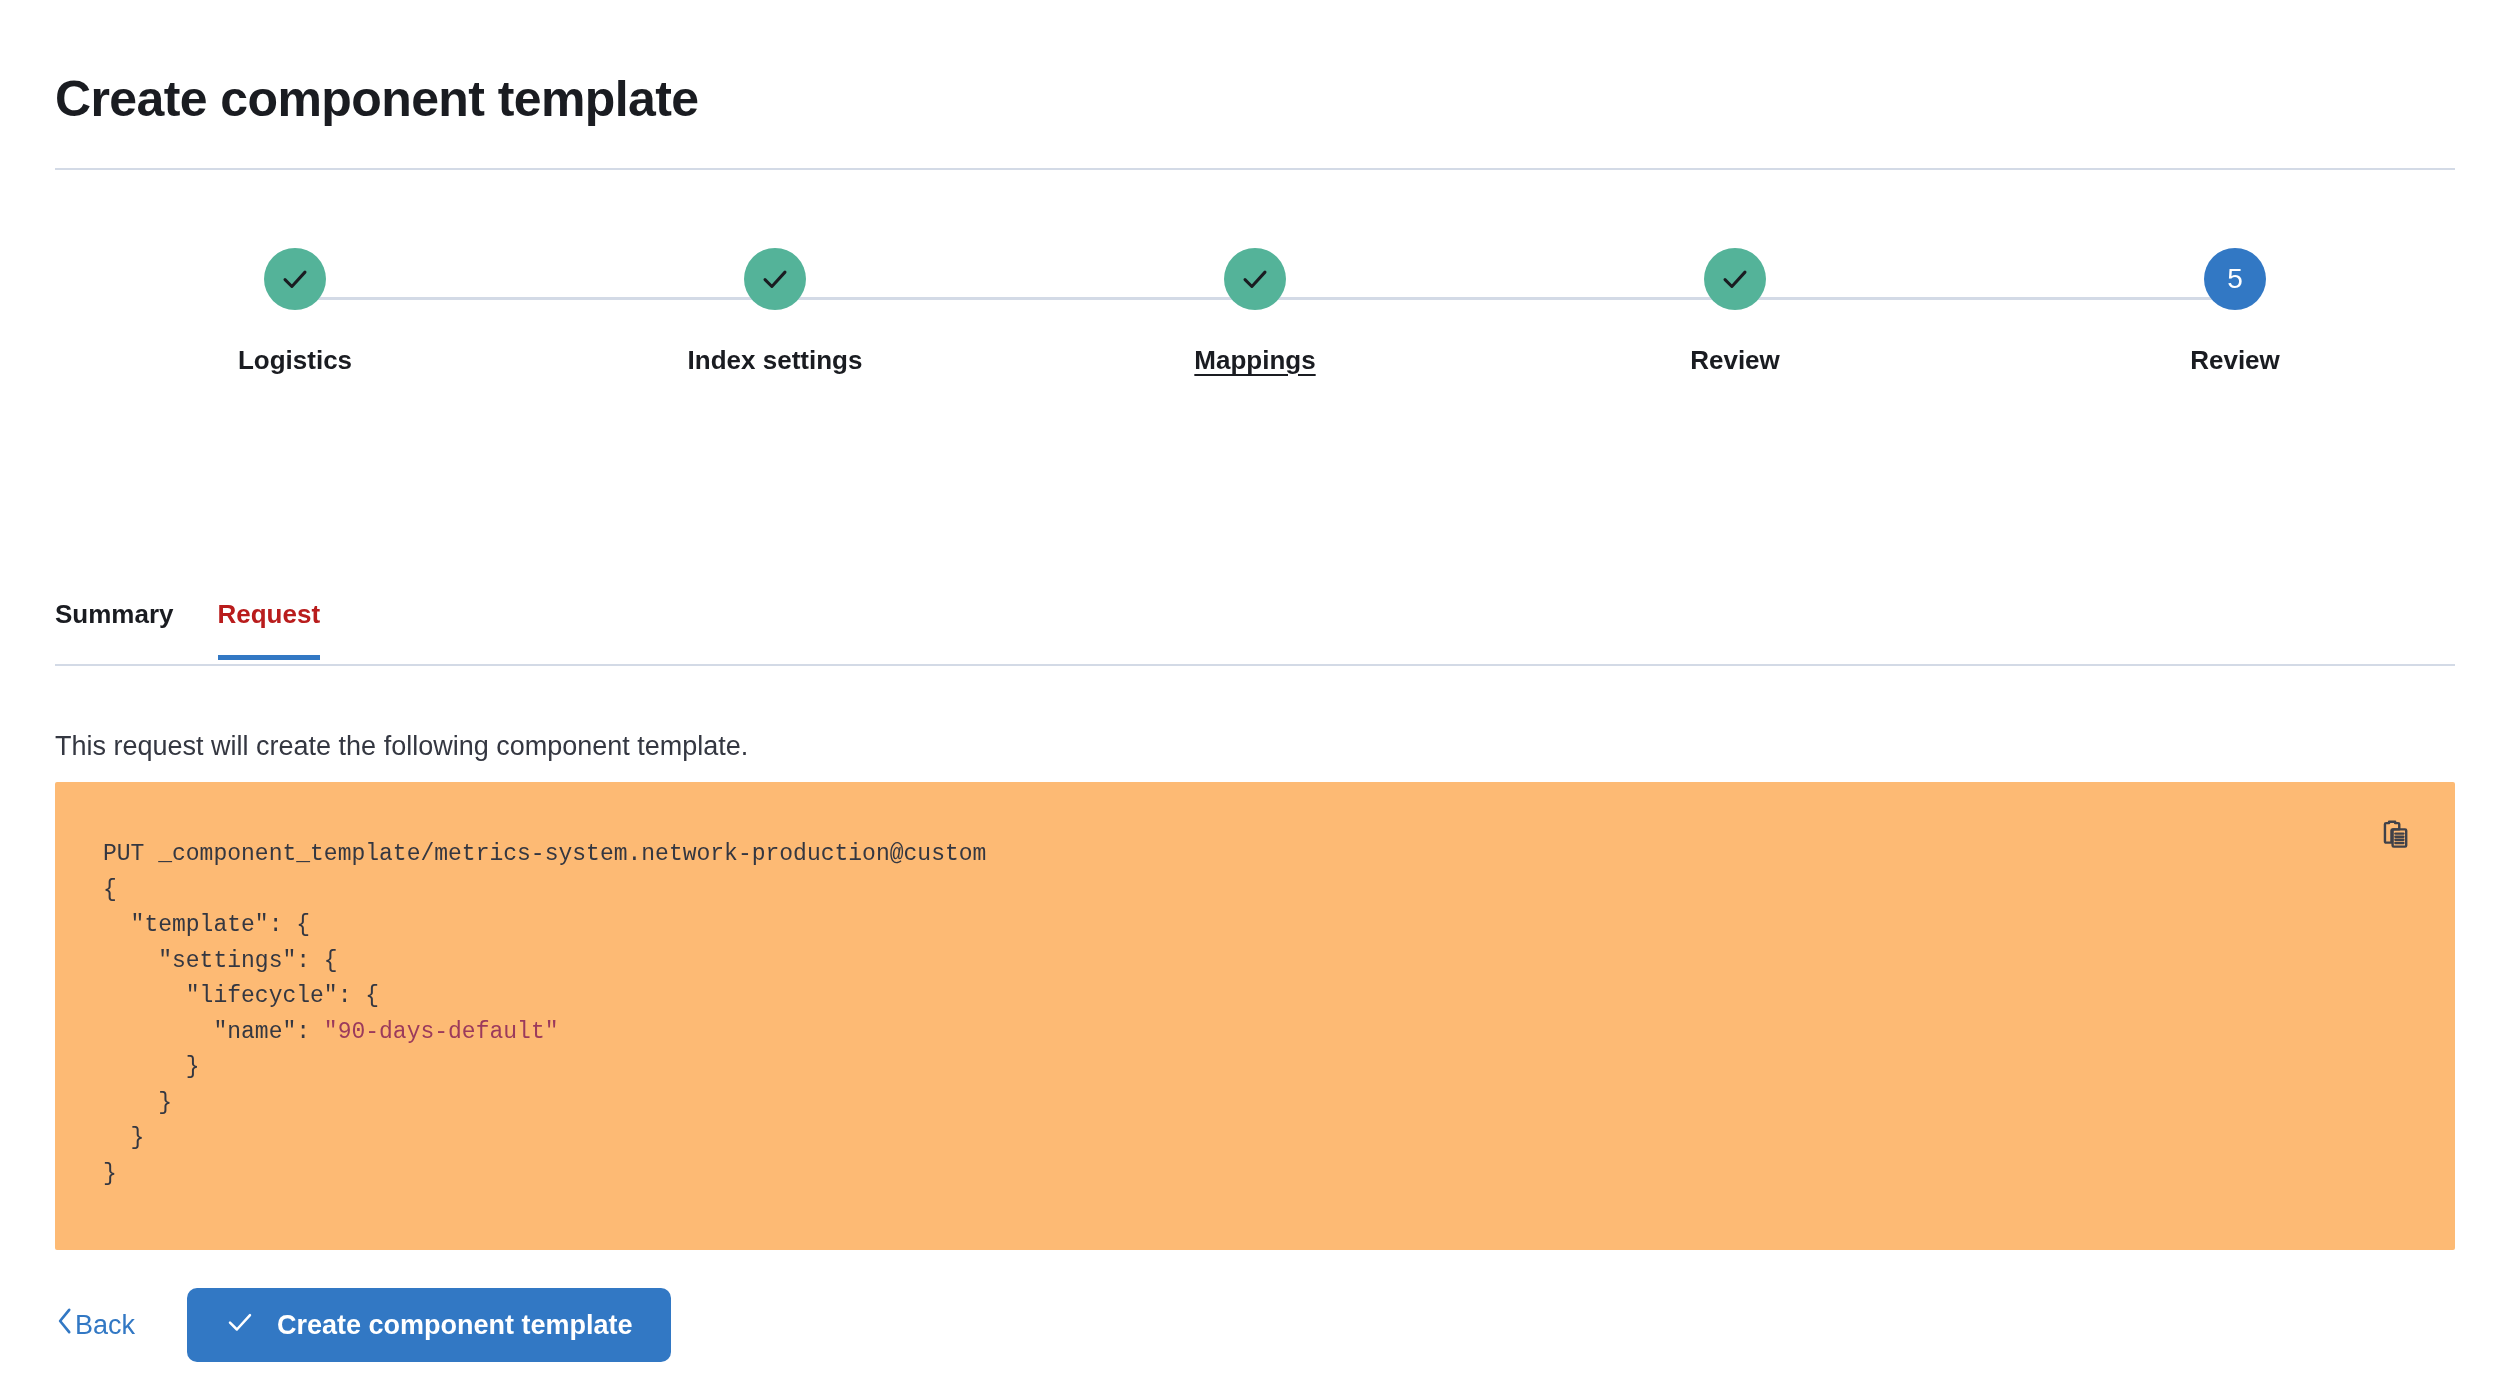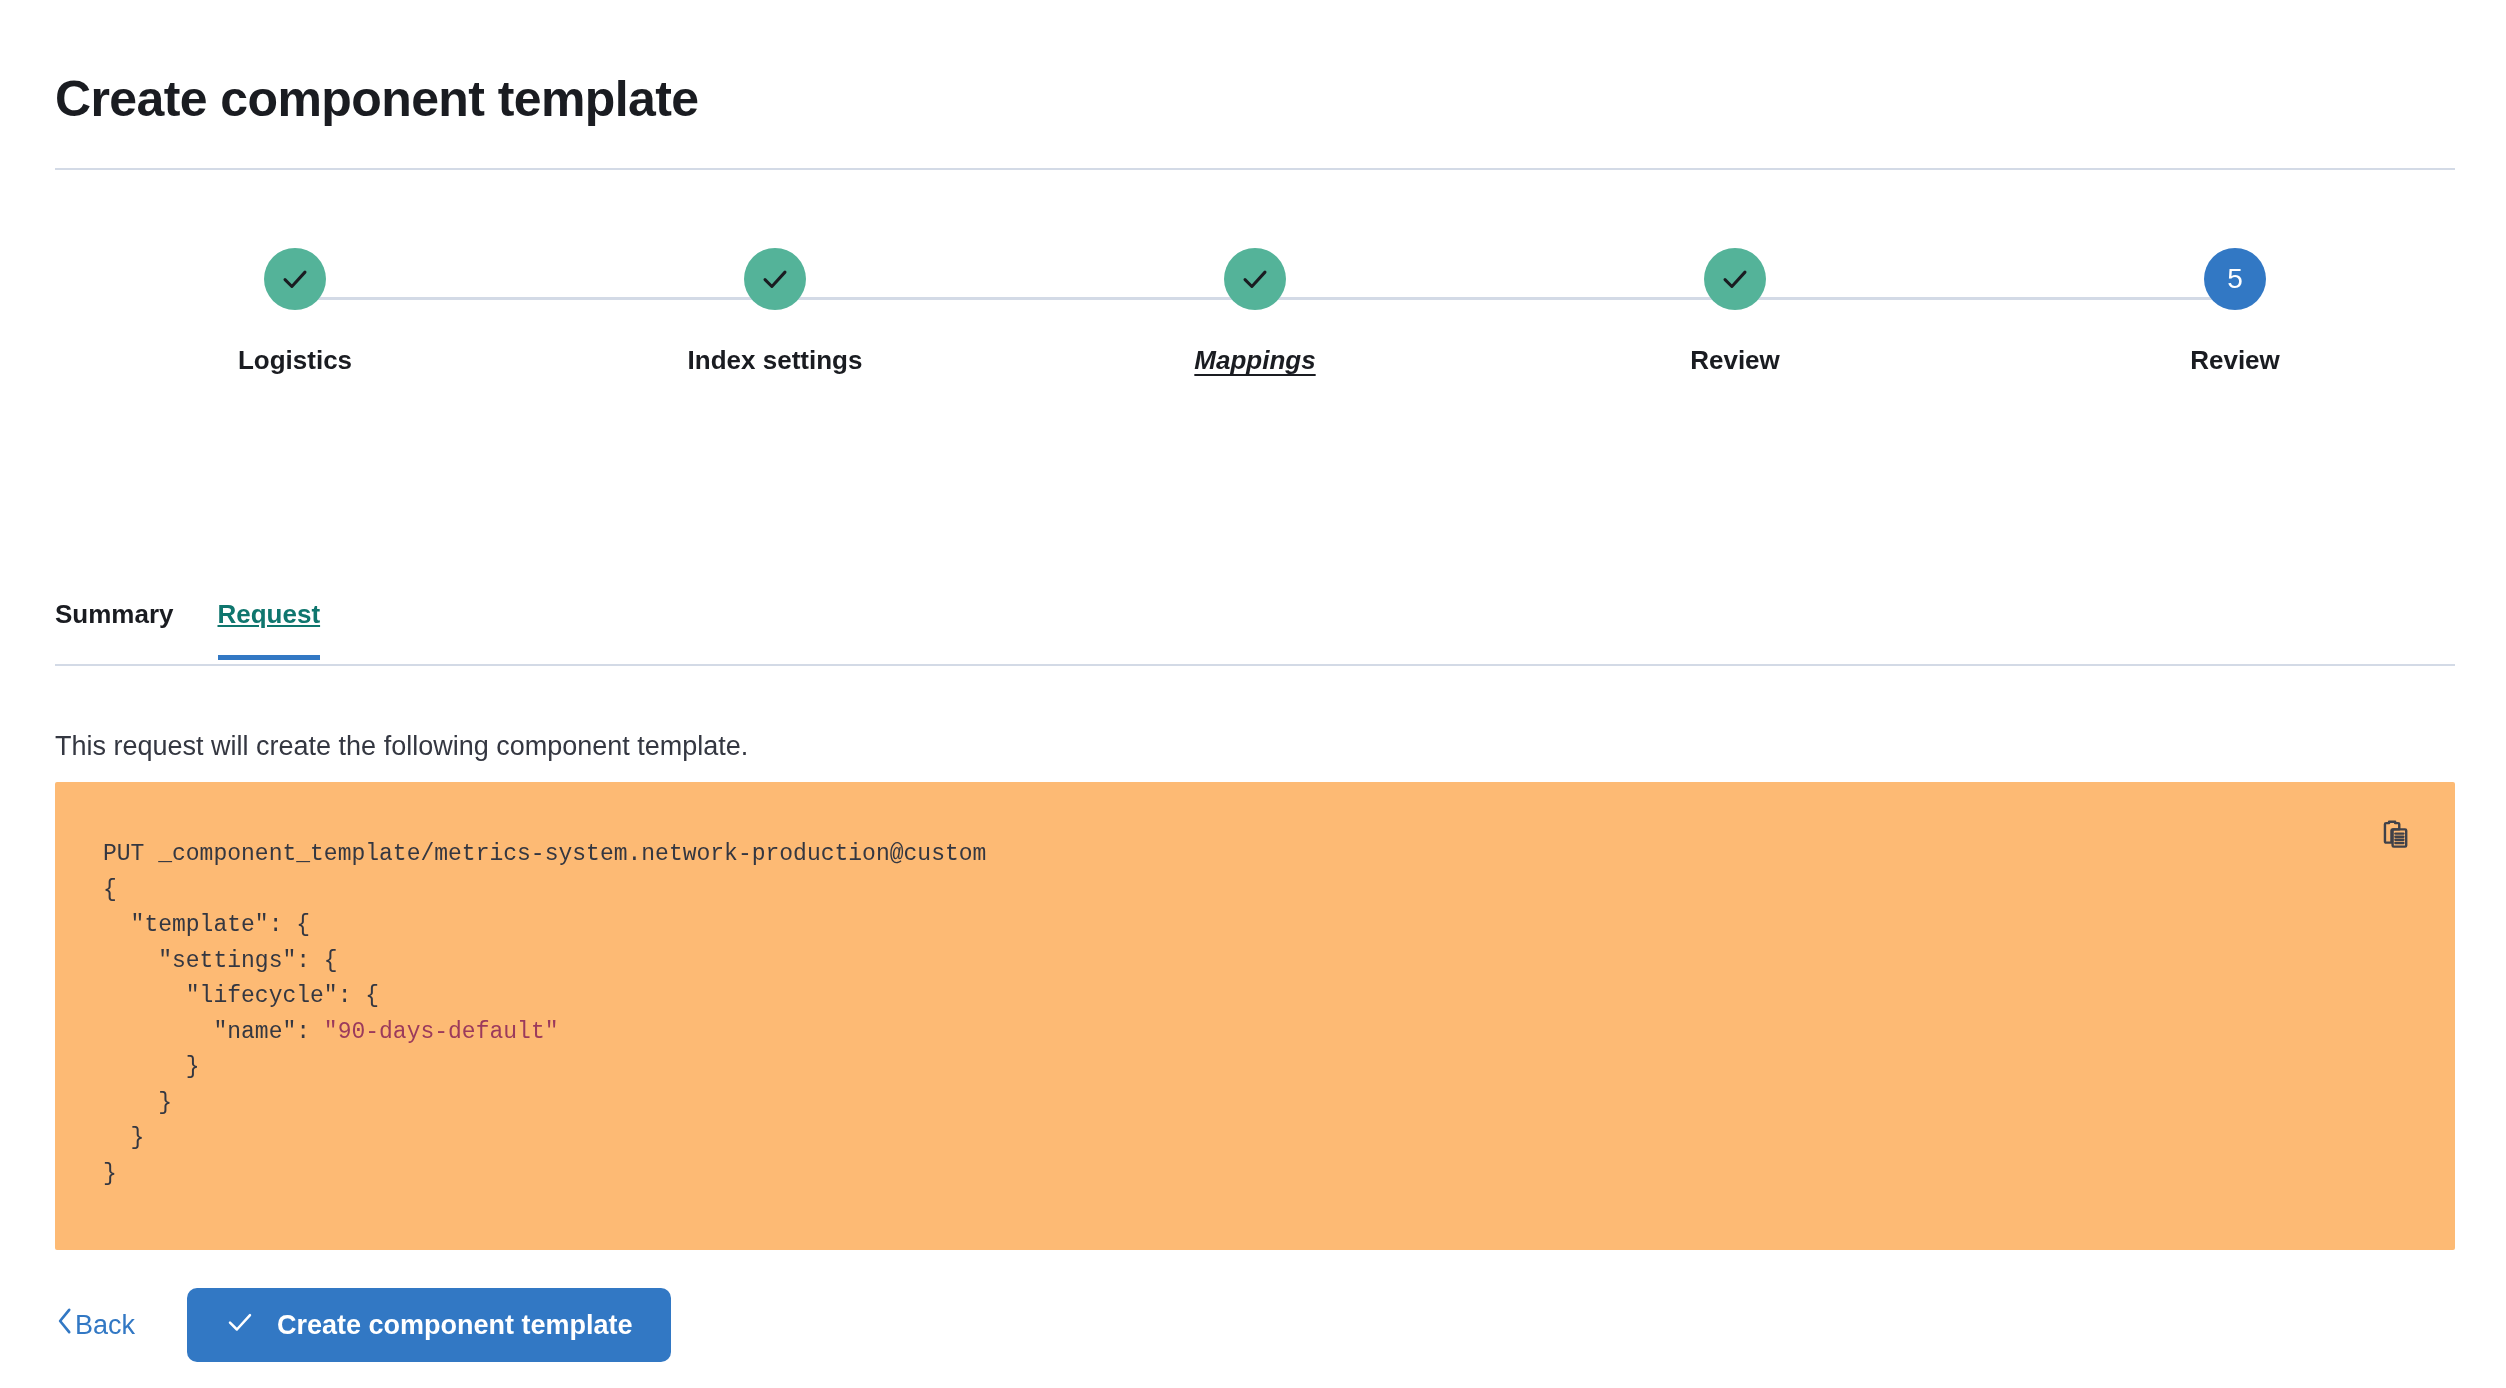--- a/index.html
+++ b/index.html
@@ -93,21 +93,20 @@
     font-weight: 700;
     color: #1a1c21;
     line-height: 32px;
     white-space: nowrap;
   }
   .step-label.linked {
     text-decoration: underline;
     text-underline-offset: 5px;
     text-decoration-thickness: 2px;
     cursor: pointer;
-    font-style: italic;
   }
 
   
   .section-title {
     position: absolute;
     left: 55px;
     top: 480px;
     font-size: 42px;
     line-height: 52px;
     font-weight: 700;
@@ -132,21 +131,21 @@
     font-size: 26px;
     font-weight: 700;
     line-height: 32px;
     padding: 0 22px 28px 22px;
     color: #1a1c21;
     cursor: pointer;
     position: relative;
     white-space: nowrap;
   }
   .tab:first-child { padding-left: 0; }
-  .tab.active { color: #0f766e; text-decoration: underline; }
+  .tab.active { color: #b91c1c; }
   .tab.active::after {
     content: "";
     position: absolute;
     left: 22px;
     right: 22px;
     bottom: -2px;
     height: 5px;
     background: #3278c4;
   }
 

